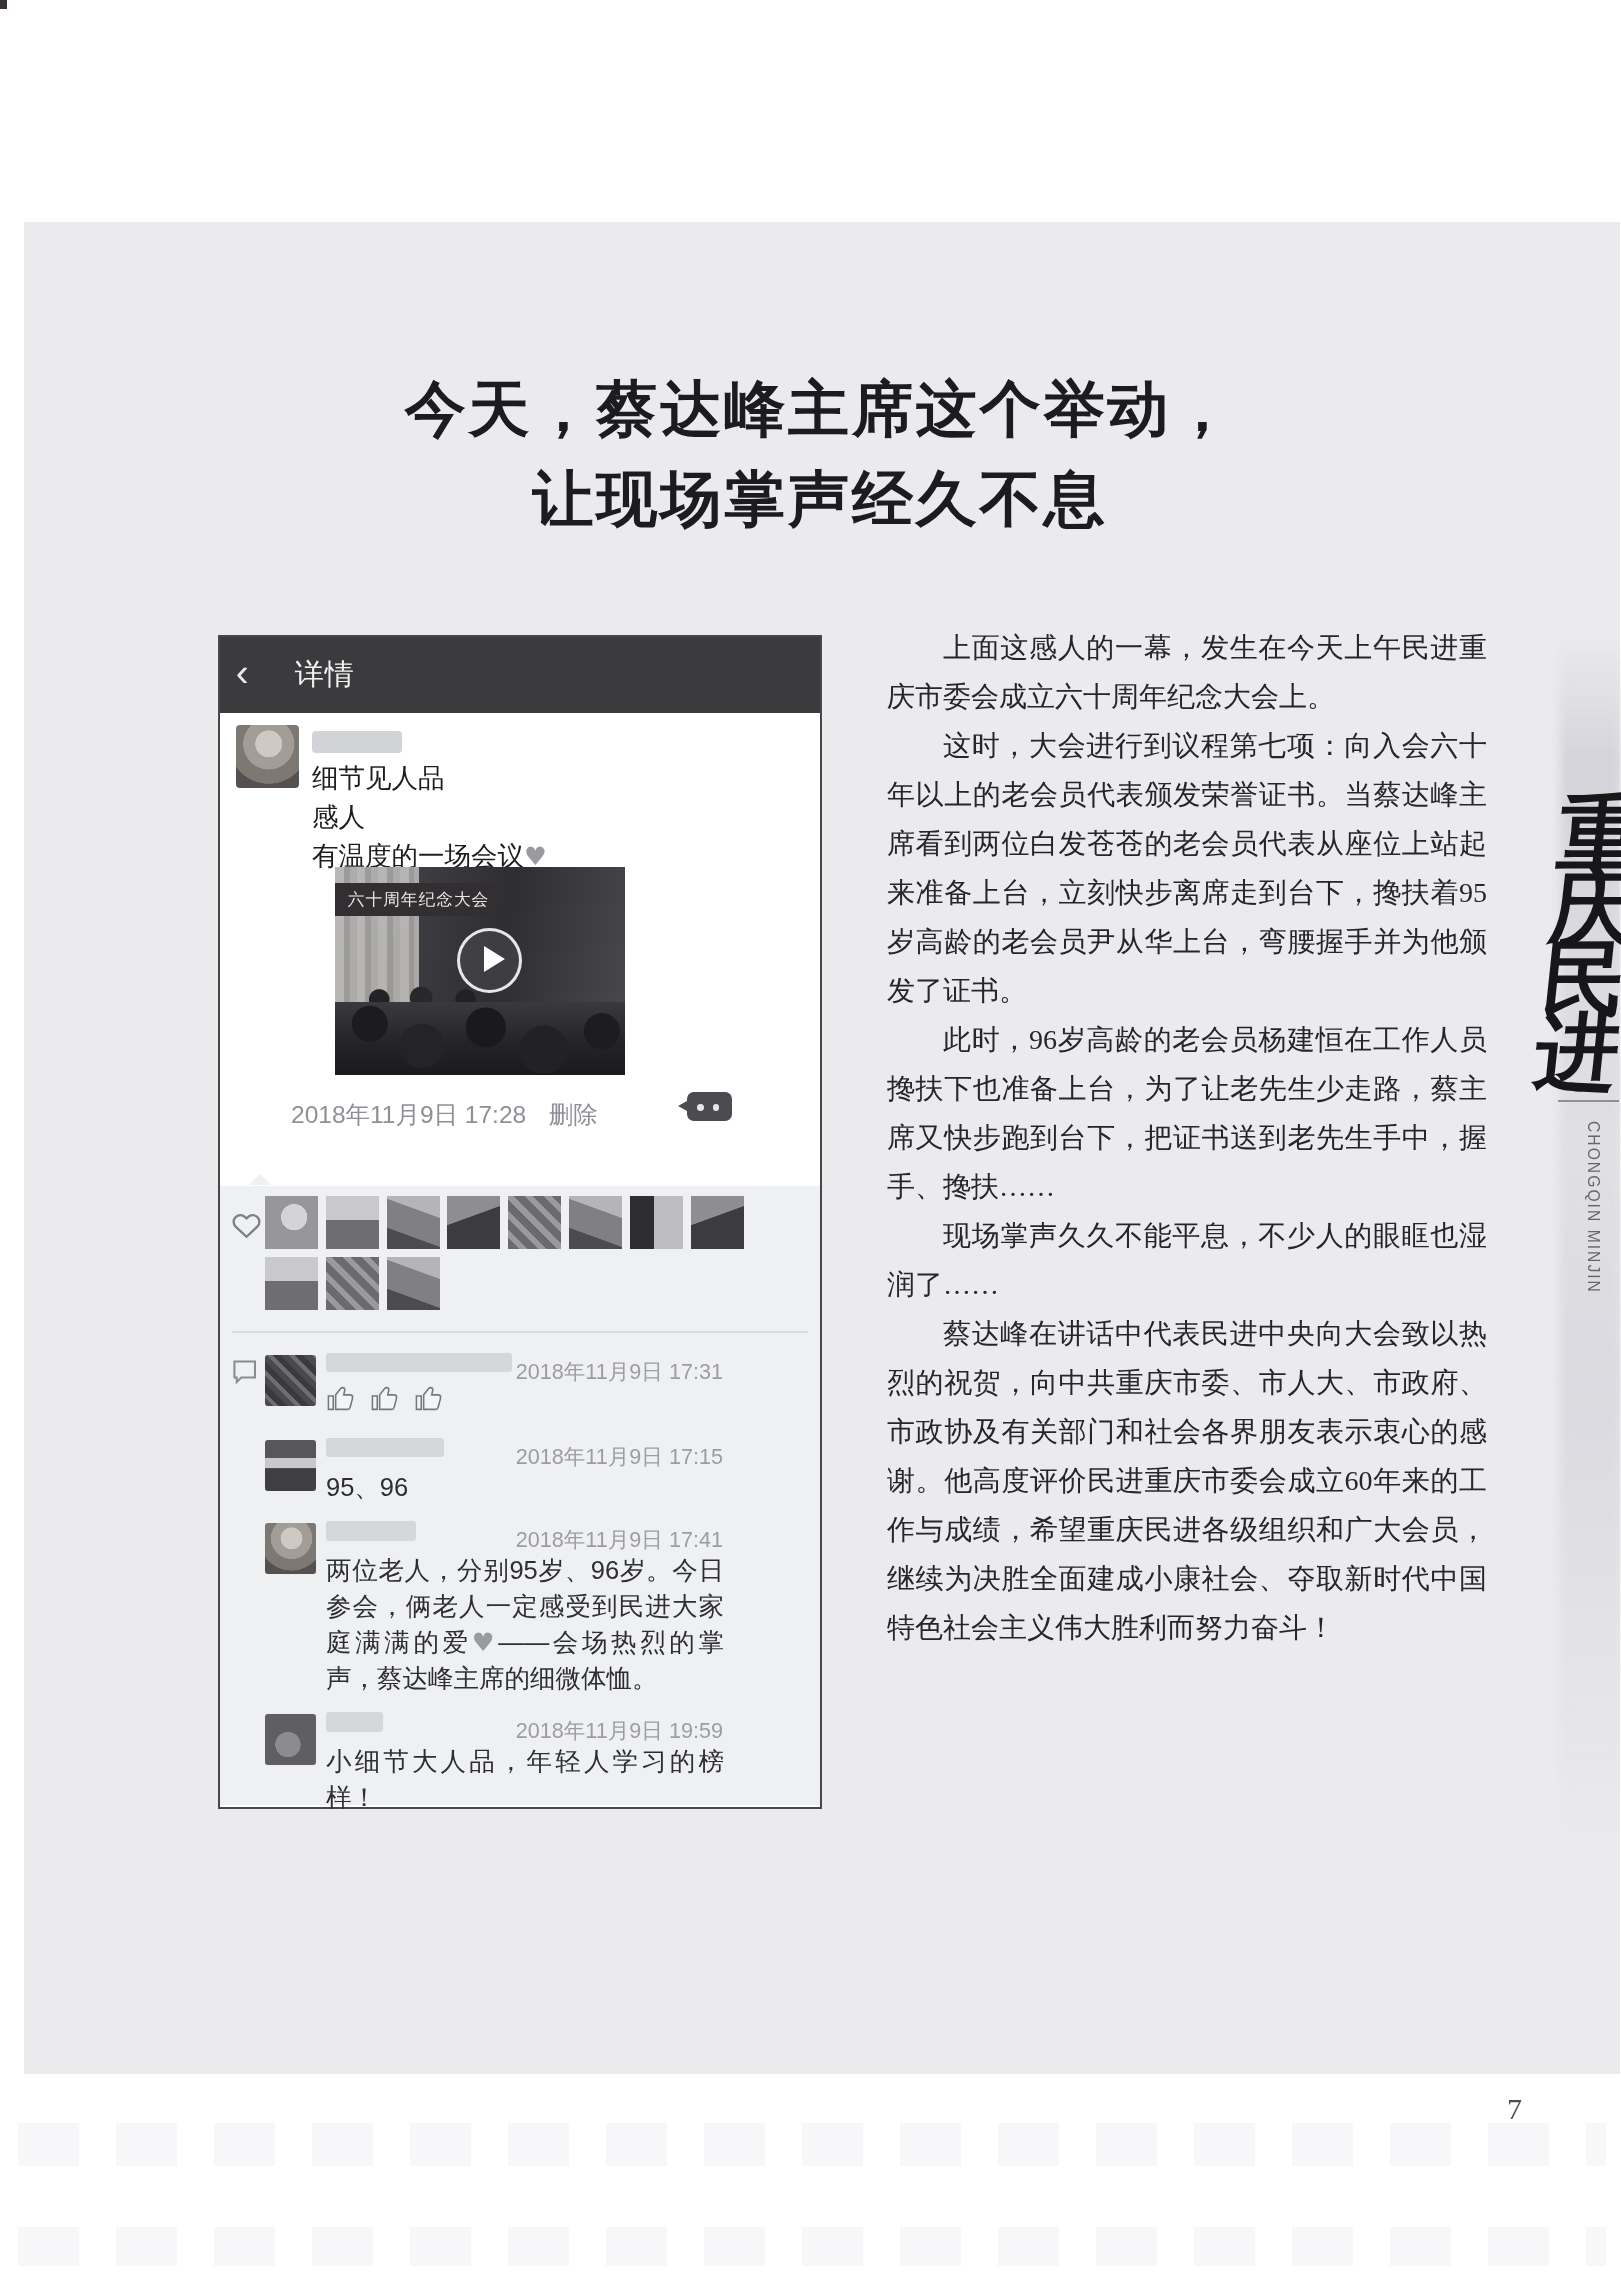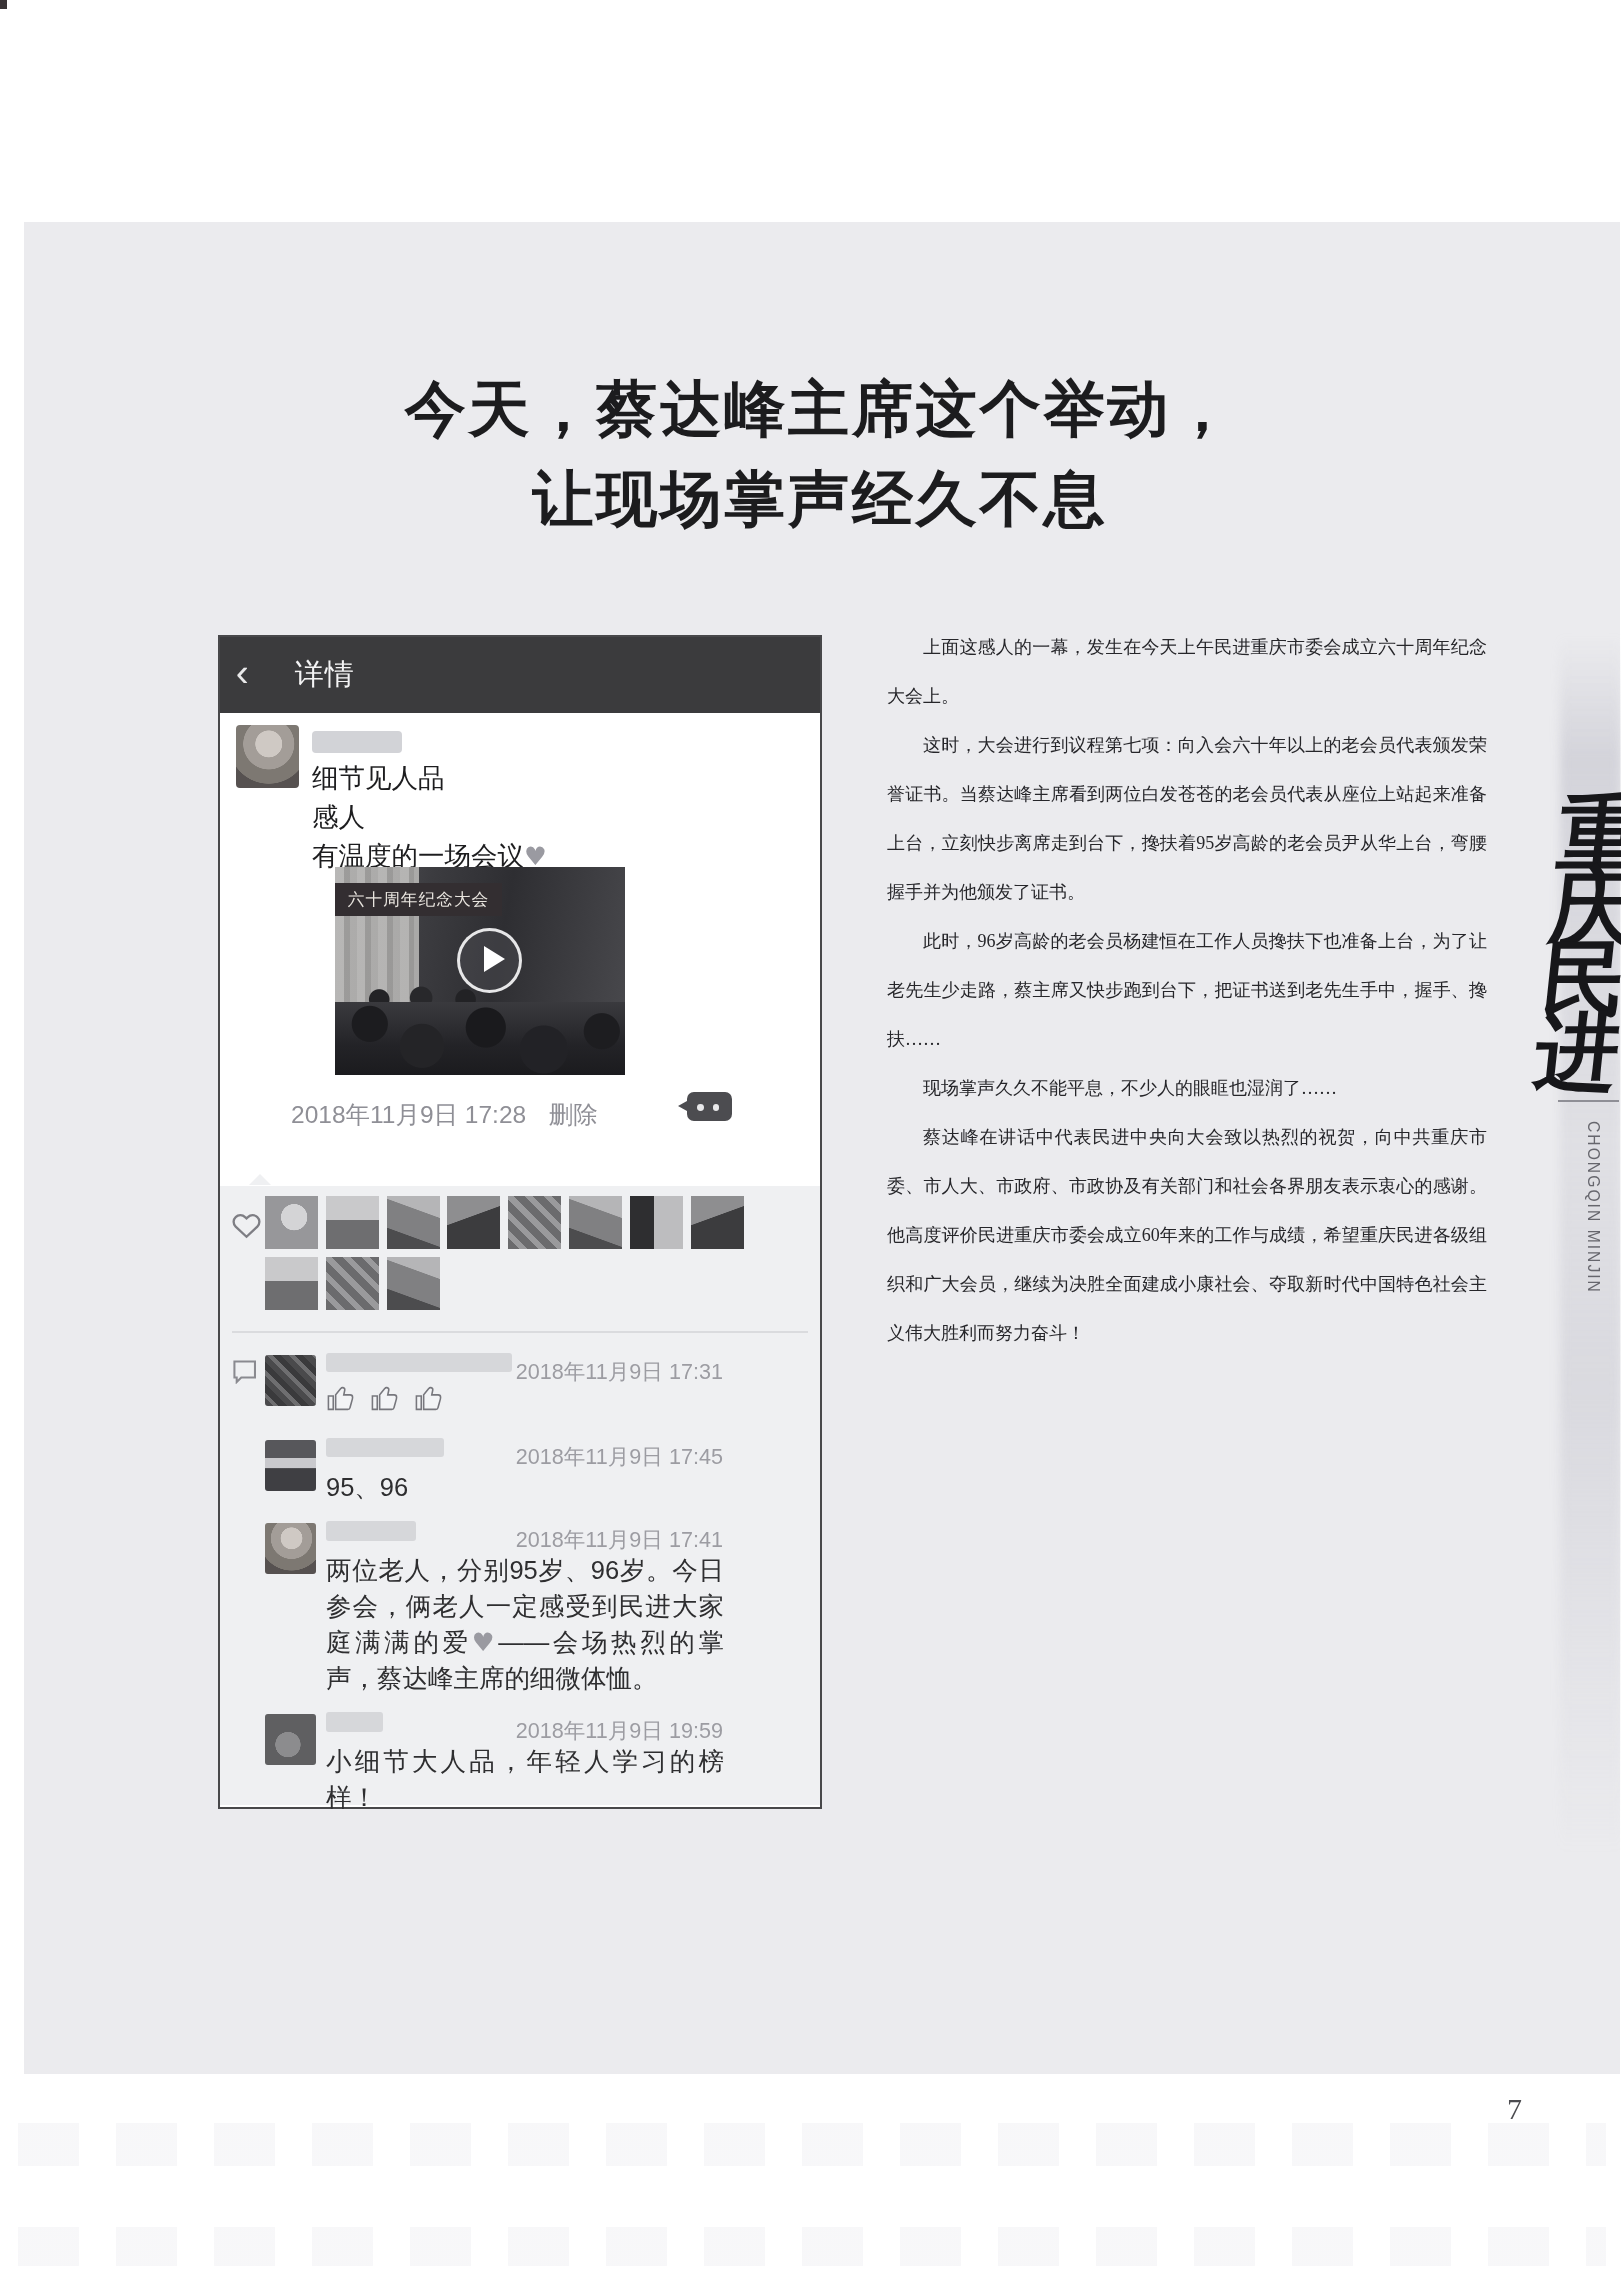--- a/index.html
+++ b/index.html
@@ -81,21 +81,21 @@
   .c-body{margin-top:11.8px;font-size:25.5px;line-height:36px;color:#2e2e30;text-align:justify;}
   .thumbup{display:inline-block;margin-right:7.8px;}
   
   .av-child{background:radial-gradient(circle at 52% 30%,#cfc9c4 0 24%,#a39d98 25% 46%,#7d7872 47% 72%,#565150 73% 100%);}
   .av-crowd{background:repeating-linear-gradient(45deg,#4a4a4c 0 5.9px,#6e6e70 5.9px 9.8px,#3a3a3c 9.8px 15.7px);}
   .av-sunset{background:linear-gradient(180deg,#57575b 0 35%,#c9c9cd 36% 55%,#3f3f43 56% 100%);}
   .av-dog{background:radial-gradient(circle at 45% 60%,#8c8c8e 0 30%,#5f5f61 31% 100%);}
 
   
   .article{position:absolute;left:887px;top:623px;width:600px;
-    font-family:"Liberation Serif","DejaVu Serif",serif;font-size:18px;line-height:49px;
+    font-family:"Liberation Serif","DejaVu Serif",serif;font-size:28px;line-height:49px;
     color:#26262a;text-align:justify;}
   .article p{margin:0;text-indent:2em;}
   .article p.gap{margin-top:51px;}
 
   
   .wash{position:absolute;left:1560px;top:637px;width:61px;height:1215px;
     background:linear-gradient(180deg,rgba(198,198,206,0) 0%,rgba(192,192,202,.55) 10%,rgba(198,198,206,.30) 42%,rgba(196,196,205,.45) 62%,rgba(202,202,210,0) 100%);
     filter:blur(4.9px);}
   .calli{position:absolute;left:1547px;top:796px;width:94px;
     font-family:"DejaVu Serif",serif;font-weight:900;font-size:84px;line-height:73px;
@@ -205,21 +205,21 @@
               </svg></span>
           <span class="thumbup"><svg width="29" height="29" viewBox="0 0 24 24">
                 <path d="M2 10h4v11H2zM22 11c0-1.1-.9-2-2-2h-5.3l.8-3.8c.2-1-.5-2-1.5-2.2-.7-.1-1.4.2-1.8.8L8 9v12h10c.9 0 1.7-.6 1.9-1.5l1.9-7c.1-.5.2-1 .2-1.5z" fill="#f3f4f6" stroke="#77777d" stroke-width="1.3"></path>
               </svg></span>
         </div>
       </div>
 
       <div class="comment">
         <div class="c-avatar av-sunset"></div>
         <span class="c-name" style="width:118px"></span>
-        <span class="c-time">2018年11月9日 17:45</span>
+        <span class="c-time">2018年11月9日 17:15</span>
         <div class="c-body">95、96</div>
       </div>
 
       <div class="comment">
         <div class="c-avatar av-child"></div>
         <span class="c-name" style="width:90px"></span>
         <span class="c-time">2018年11月9日 17:41</span>
         <div class="c-body">
           <span>两位老人，分别95岁、96岁。今日参会，俩老人一定感受到民进大家庭满满的爱</span><span class="heart">♥</span><span>——会场热烈的掌声，蔡达峰主席的细微体恤。</span>
         </div>

